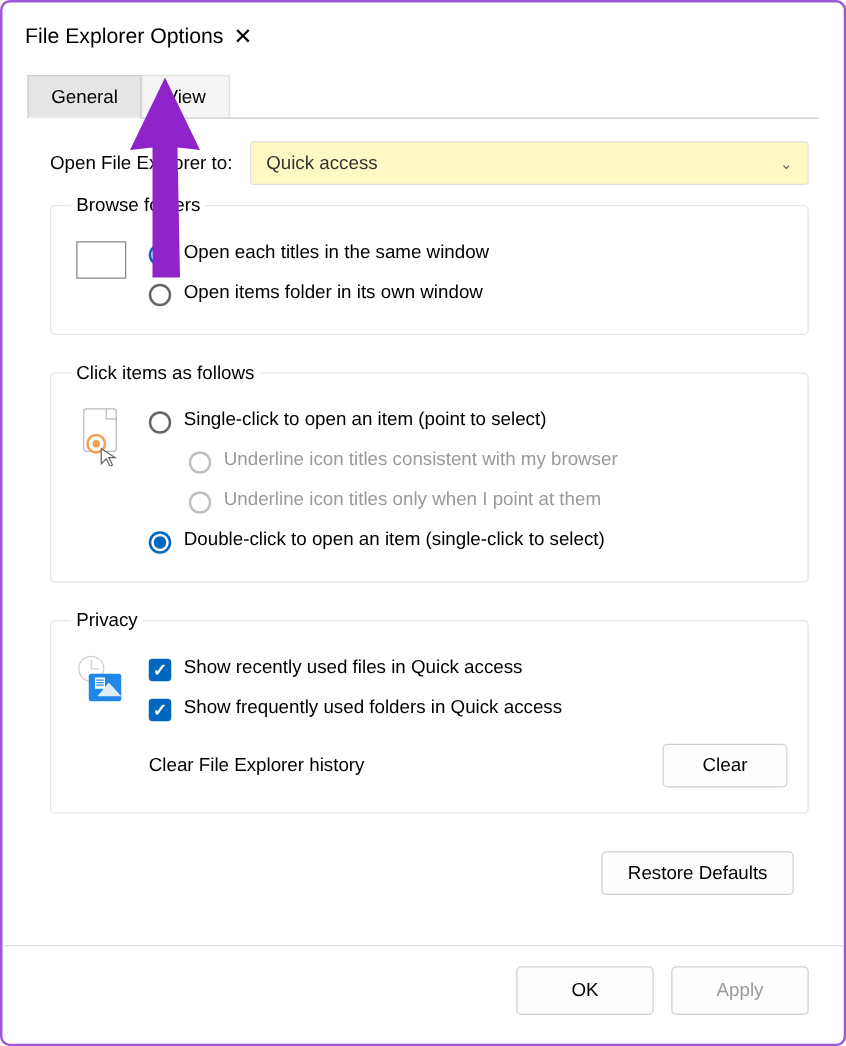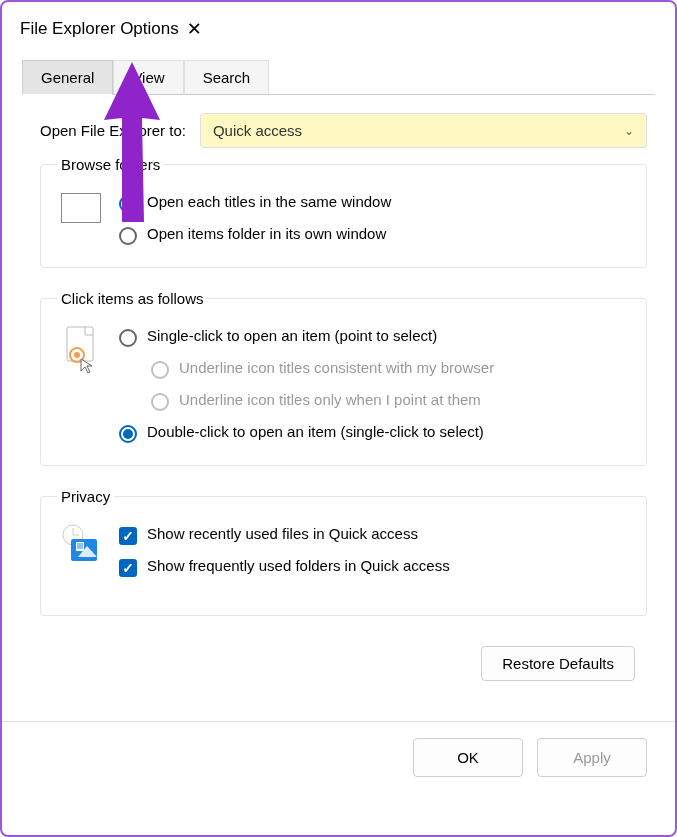--- a/index.html
+++ b/index.html
@@ -214,21 +214,20 @@
 <body>
 
 <div class="titlebar">
   <div class="title">File Explorer Options</div>
   <div class="close">✕</div>
 </div>
 
 <div class="tabs">
   <div class="tab active">General</div>
   <div class="tab">View</div>
-  <div class="tab">Search</div>
 </div>
 <div class="tab-border-line"></div>
 
 <div class="content">
 
   <div class="row-open">
     <span class="label">Open File Explorer to:</span>
     <div class="select-wrap">
       <div class="select">
         <span>Quick access</span>
@@ -308,20 +307,22 @@
       <div class="opts">
         <div class="opt">
           <span class="checkbox">✓</span>
           <span>Show recently used files in Quick access</span>
         </div>
         <div class="opt">
           <span class="checkbox">✓</span>
           <span>Show frequently used folders in Quick access</span>
         </div>
         <div class="privacy-clear-row">
+          <span>Clear File Explorer history</span>
+          <div class="btn btn-clear">Clear</div>
         </div>
       </div>
     </div>
   </fieldset>
 
   <div class="restore-row">
     <div class="btn">Restore Defaults</div>
   </div>
 
 </div>

